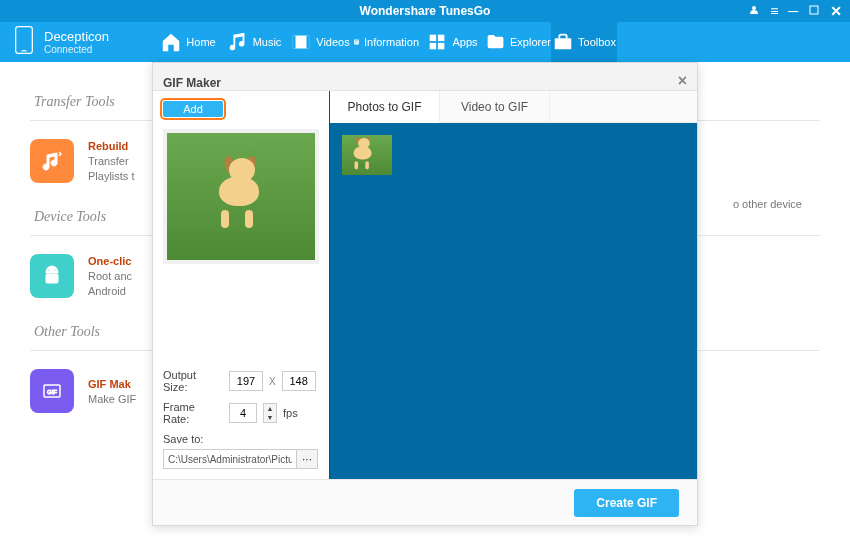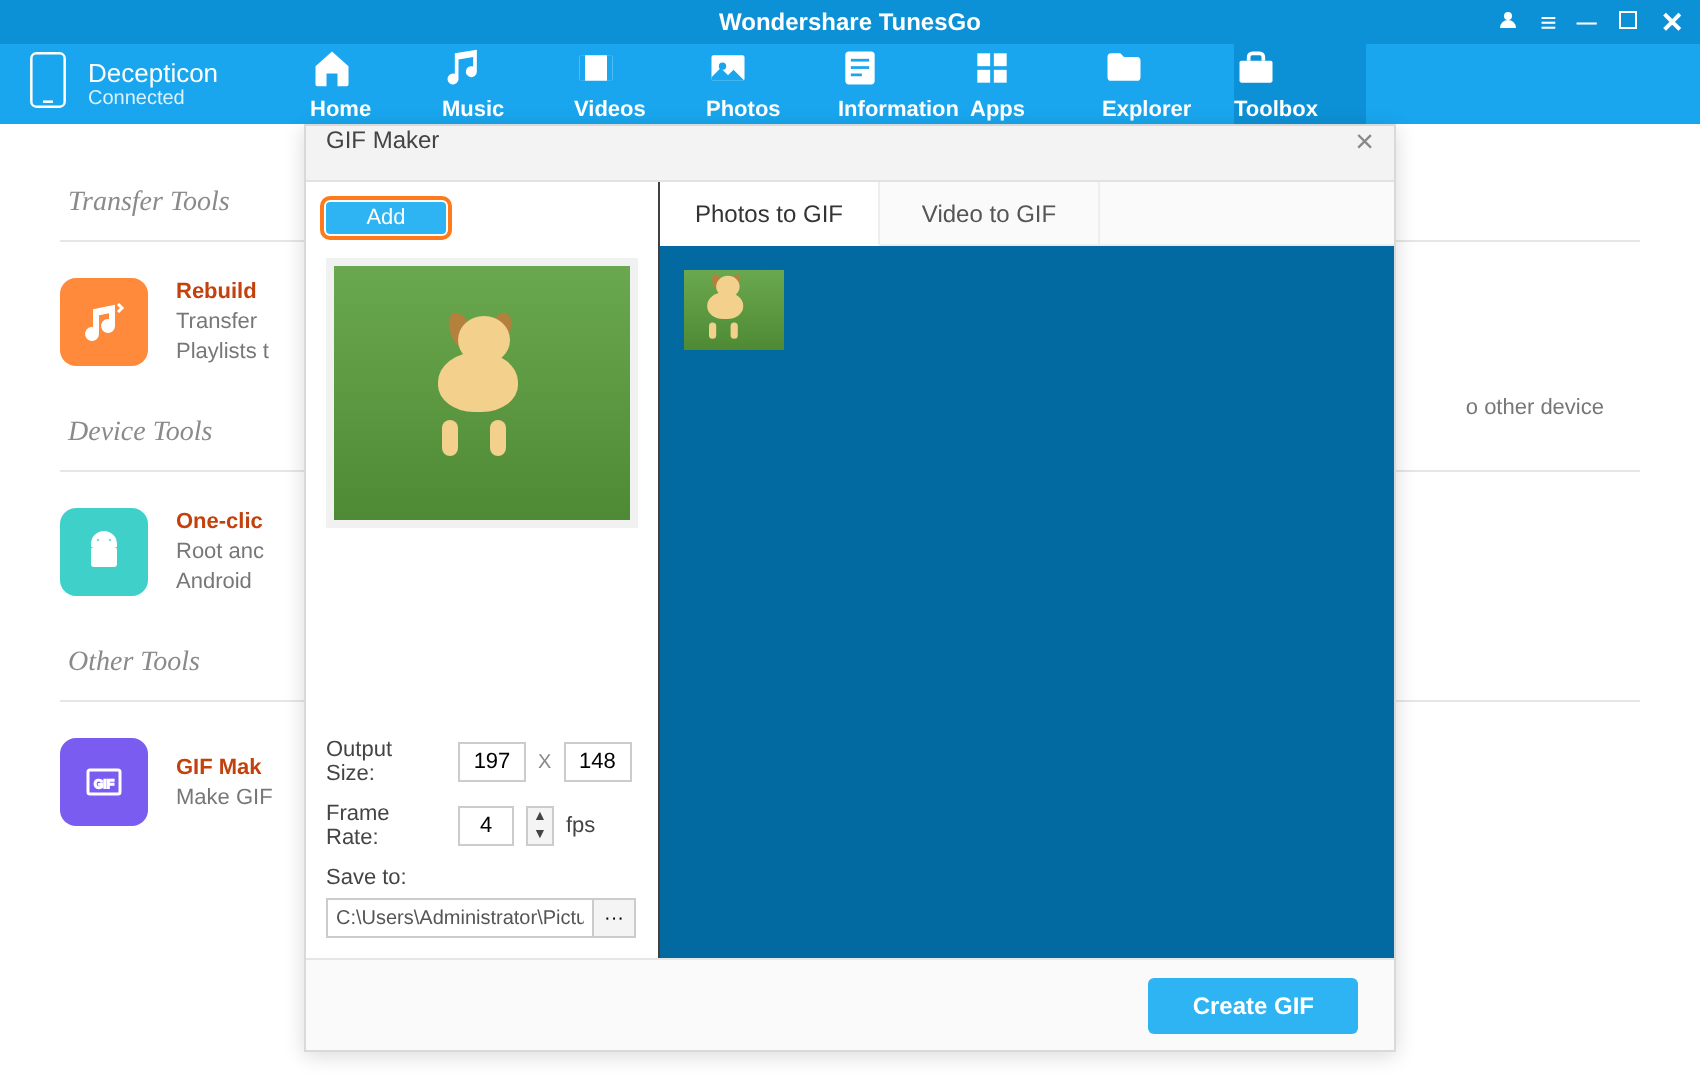--- a/index.html
+++ b/index.html
@@ -11,41 +11,41 @@
   .titlebar .right svg { width: 12px; height: 12px; fill: #fff; }
   .titlebar .right span.unicode { color:#fff; font-size:14px; line-height:1; }
 
   
   .topnav { height: 40px; background: #19a6ee; display: flex; align-items: stretch; color: #fff; }
   .device-block { width: 155px; display: flex; align-items: center; padding-left: 14px; gap: 10px; }
   .device-block .phone-icon svg { width: 20px; height: 30px; fill: none; stroke: #fff; stroke-width: 1.5; }
   .device-block .txt .name { font-size: 13px; font-weight: 500; }
   .device-block .txt .status { font-size: 10px; opacity: .85; }
   .tabs { display: flex; flex: 1; }
-  .tab { width: 66px; display: flex; flex-direction: column; justify-content: center; gap: 4px; font-size: 11px; cursor: pointer; font-weight: bold; }
+  .tab { width: 66px; display: flex; flex-direction: row; align-items: center; justify-content: center; gap: 4px; font-size: 11px; cursor: pointer; }
   .tab.active { background: #0d91d6; }
   .tab svg { width: 22px; height: 22px; fill: #fff; }
 
   
   .main { position: relative; height: calc(542px - 78px); background: #ffffff; padding: 18px 30px 0 30px; }
   .section-title { color: #8a8a8a; font-style: italic; font-size: 14px; margin: 14px 0 10px 4px; font-family: Georgia, serif; }
   .divider { height: 1px; background: #e6e6e6; margin: 4px 0 18px 0; }
   .tool-row { display: flex; align-items: center; gap: 14px; margin-bottom: 26px; }
   .tool-icon { width: 44px; height: 44px; border-radius: 8px; display: flex; align-items: center; justify-content: center; }
   .tool-icon.orange { background: #ff8a3c; }
   .tool-icon.teal { background: #3fd0c9; }
   .tool-icon.purple { background: #7a5cf0; }
   .tool-icon svg { width: 24px; height: 24px; fill: #fff; stroke: #fff; }
   .tool-text .ttl { font-weight: 600; font-size: 11px; color: #c2410c; }
   .tool-text .sub { font-size: 11px; color: #777; margin-top: 3px; }
   .right-note { position: absolute; right: 48px; top: 136px; font-size: 11px; color: #777; }
 
   
   .modal { position: absolute; left: 152px; top: 0; width: 546px; height: 464px; background: #fff; border: 1px solid #d9d9d9; box-shadow: 0 2px 10px rgba(0,0,0,.15); display: flex; flex-direction: column; }
-  .modal-header { height: 28px; background: #f3f3f3; border-bottom: 1px solid #e2e2e2; display: flex; align-items: flex-start; padding: 0 10px; font-size: 12px; font-weight: 400; color: #444; justify-content: space-between; }
+  .modal-header { height: 28px; background: #f3f3f3; border-bottom: 1px solid #e2e2e2; display: flex; align-items: flex-end; padding: 0 10px; font-size: 12px; font-weight: 700; color: #444; justify-content: space-between; }
   .modal-header .close { font-size: 16px; color: #888; cursor: pointer; }
   .modal-body { flex: 1; display: flex; }
   .left-pane { width: 176px; padding: 10px; display: flex; flex-direction: column; }
   .add-btn { width: 60px; height: 16px; background: #2eb4f2; color: #fff; font-size: 11px; border: none; border-radius: 2px; cursor: pointer; outline: 2px solid #ff7a1a; outline-offset: 1px; }
   .preview { margin-top: 12px; width: 156px; height: 135px; background: #f1f1f1; padding: 4px; }
   .preview .img { width: 100%; height: 100%; background: linear-gradient(#6aa84f,#4e8a34); position: relative; overflow: hidden; }
   .dog { position:absolute; left:30%; top:18%; width:60px; height:70px; }
   .dog .body{ position:absolute; left:8px; top:20px; width:40px; height:30px; background:#f3d08b; border-radius:50% 50% 45% 45%; }
   .dog .head{ position:absolute; left:18px; top:2px; width:26px; height:24px; background:#f3d08b; border-radius:50%; }
   .dog .earL,.dog .earR{ position:absolute; top:0; width:10px; height:18px; background:#b4813c; border-radius:50% 50% 40% 40%; }
@@ -119,28 +119,20 @@
     <div class="tab">
       <svg viewBox="0 0 24 24">
           <rect x="3" y="5" width="18" height="14" rx="1"></rect>
           <rect x="3" y="5" width="3" height="14" fill="#19a6ee"></rect>
           <rect x="18" y="5" width="3" height="14" fill="#19a6ee"></rect>
         </svg>
       <span>Videos</span>
     </div>
     <div class="tab">
       <svg viewBox="0 0 24 24">
-          <rect x="3" y="5" width="18" height="14" rx="1"></rect>
-          <circle cx="9" cy="11" r="2" fill="#19a6ee"></circle>
-          <path d="M3 17l5-5 4 4 3-3 6 6H3z" fill="#19a6ee"></path>
-        </svg>
-      <span>Photos</span>
-    </div>
-    <div class="tab">
-      <svg viewBox="0 0 24 24">
           <rect x="4" y="3" width="16" height="18" rx="2"></rect>
           <rect x="7" y="7" width="10" height="1.5" fill="#19a6ee"></rect>
           <rect x="7" y="11" width="10" height="1.5" fill="#19a6ee"></rect>
           <rect x="7" y="15" width="6" height="1.5" fill="#19a6ee"></rect>
         </svg>
       <span>Information</span>
     </div>
     <div class="tab">
       <svg viewBox="0 0 24 24">
           <rect x="4" y="4" width="7" height="7"></rect>

